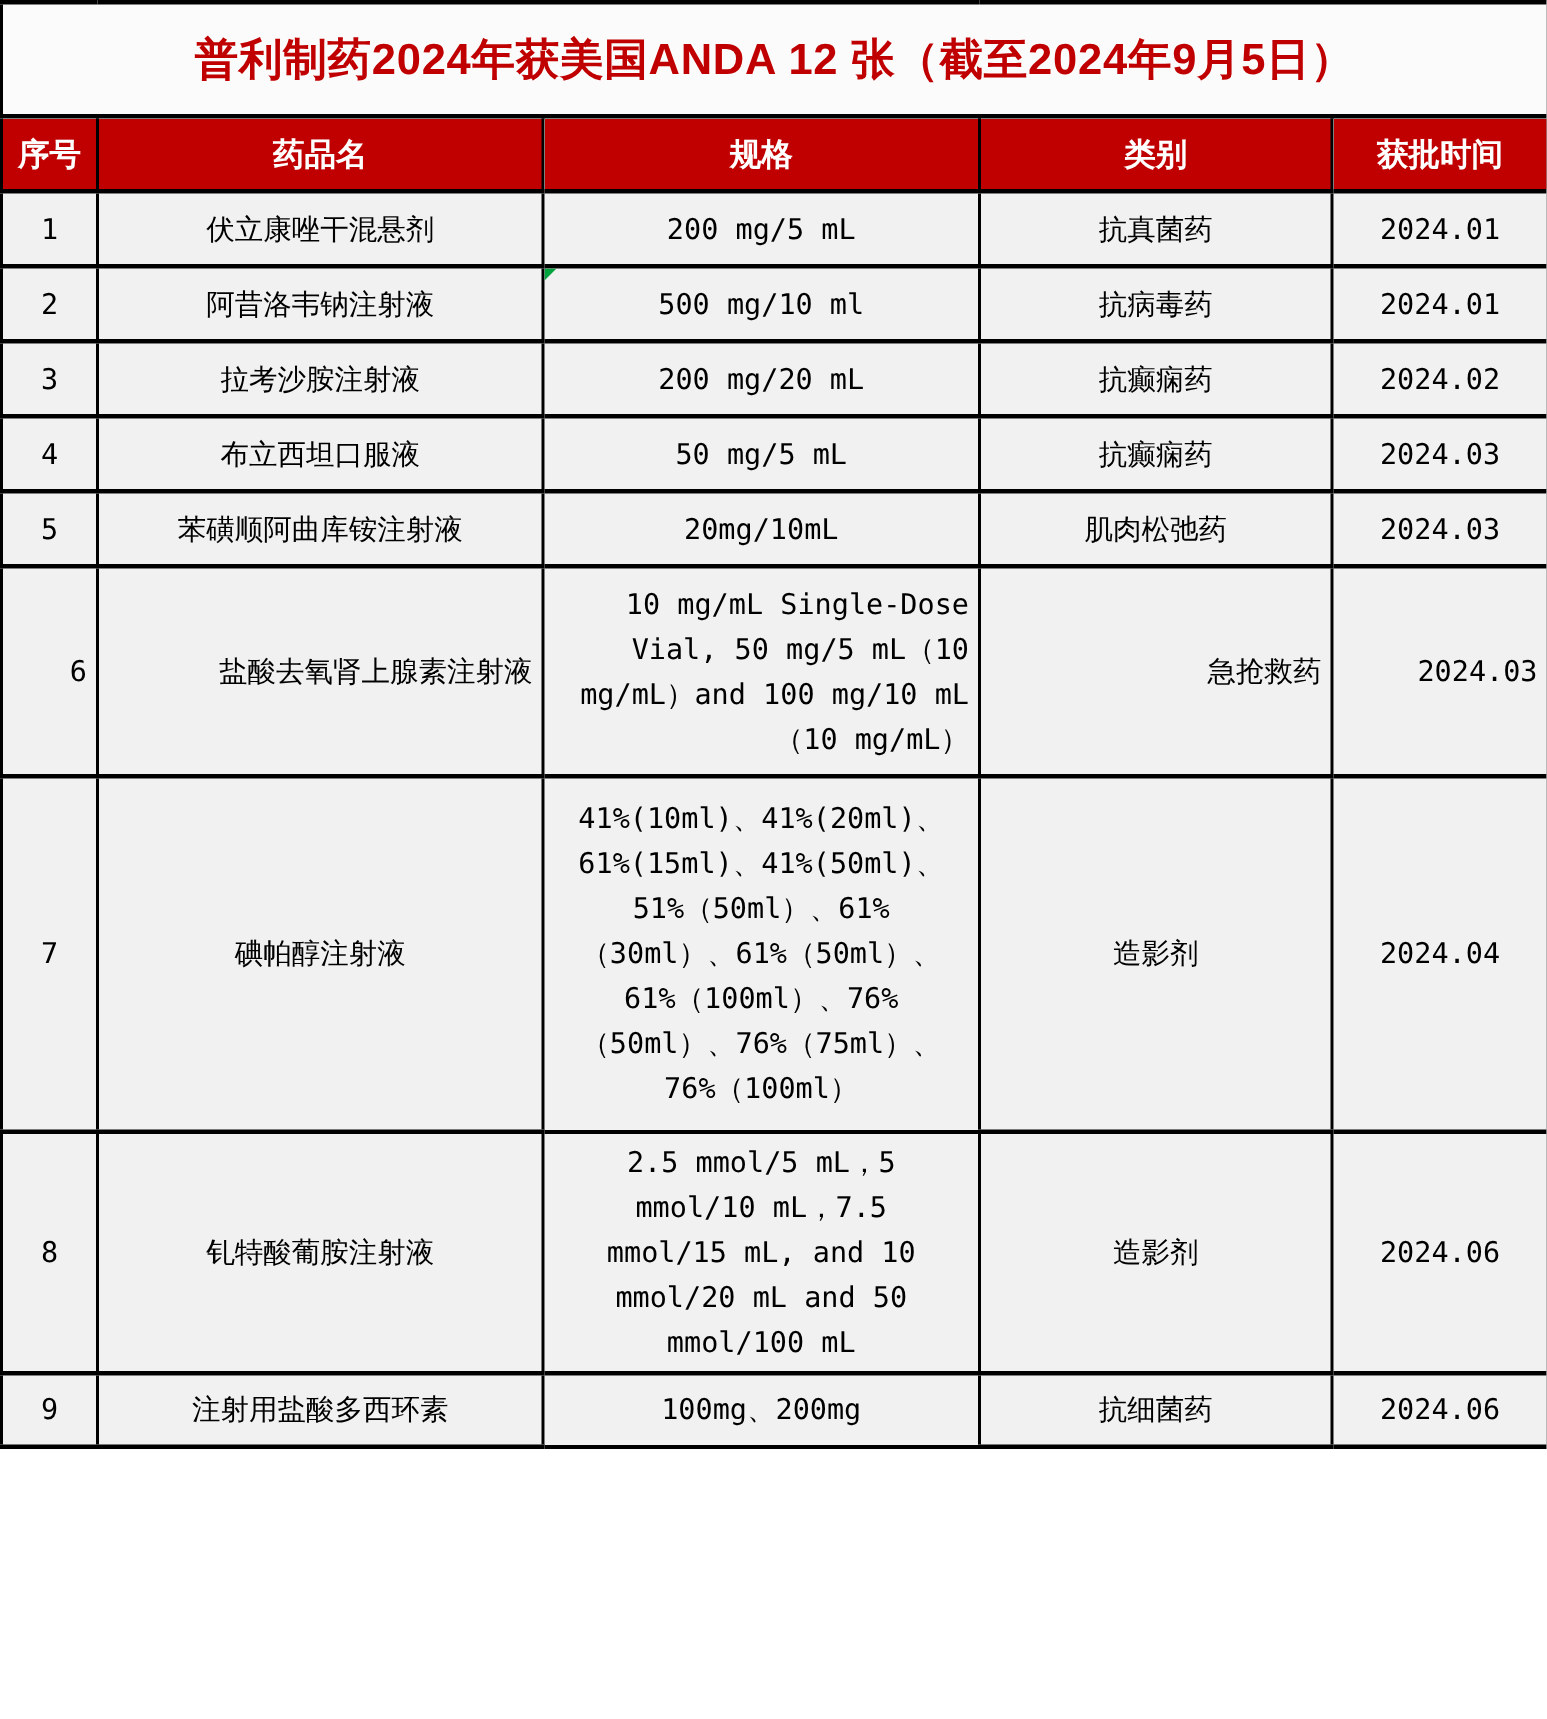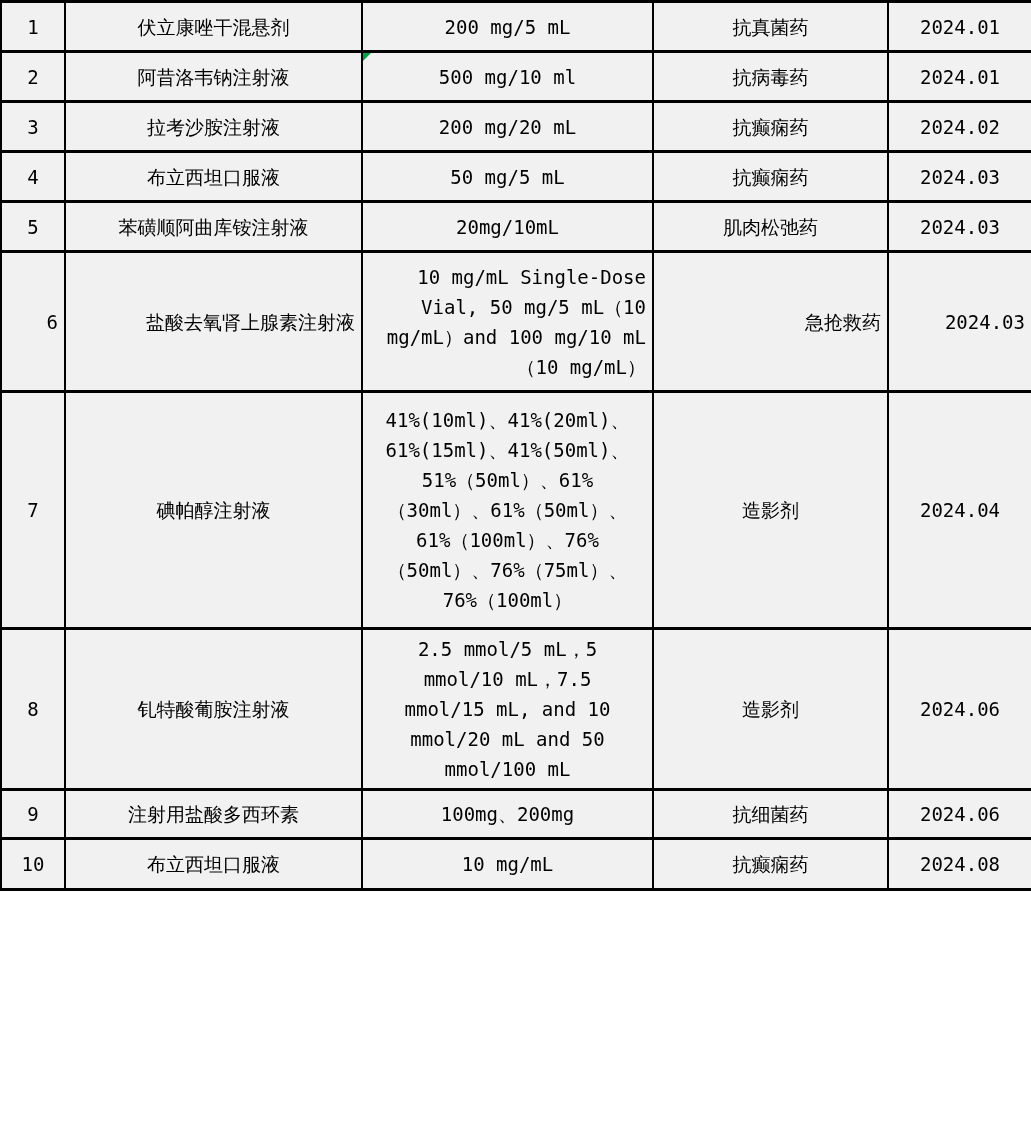--- a/index.html
+++ b/index.html
@@ -84,20 +84,30 @@
 <div class="table-wrap">
   <table>
     <colgroup>
       <col style="width:64px">
       <col style="width:297px">
       <col style="width:291px">
       <col style="width:235px">
       <col style="width:144px">
     </colgroup>
     <thead>
+      <tr>
+        <td class="title-cell" colspan="5">普利制药2024年获美国ANDA 12 张（截至2024年9月5日）</td>
+      </tr>
+      <tr class="header-row" id="header-row">
+          <th>序号</th>
+          <th>药品名</th>
+          <th>规格</th>
+          <th>类别</th>
+          <th>获批时间</th>
+        </tr>
     </thead>
     <tbody id="table-body">
         <tr>
           <td class="cell-no"><span>1</span></td>
           <td class="cell-name"><span>伏立康唑干混悬剂</span></td>
           <td class="cell-spec"><span>200 mg/5 mL</span></td>
           <td class="cell-category"><span>抗真菌药</span></td>
           <td class="cell-date"><span>2024.01</span></td>
         </tr>
         <tr>
@@ -162,22 +172,15 @@
           <td class="cell-category"><span>造影剂</span></td>
           <td class="cell-date"><span>2024.06</span></td>
         </tr>
         <tr>
           <td class="cell-no"><span>9</span></td>
           <td class="cell-name"><span>注射用盐酸多西环素</span></td>
           <td class="cell-spec"><span>100mg、200mg</span></td>
           <td class="cell-category"><span>抗细菌药</span></td>
           <td class="cell-date"><span>2024.06</span></td>
         </tr>
-        <tr>
-          <td class="cell-no"><span>10</span></td>
-          <td class="cell-name"><span>布立西坦口服液</span></td>
-          <td class="cell-spec"><span>10 mg/mL</span></td>
-          <td class="cell-category"><span>抗癫痫药</span></td>
-          <td class="cell-date"><span>2024.08</span></td>
-        </tr>
       </tbody>
   </table>
 </div>
 
 </body></html>

